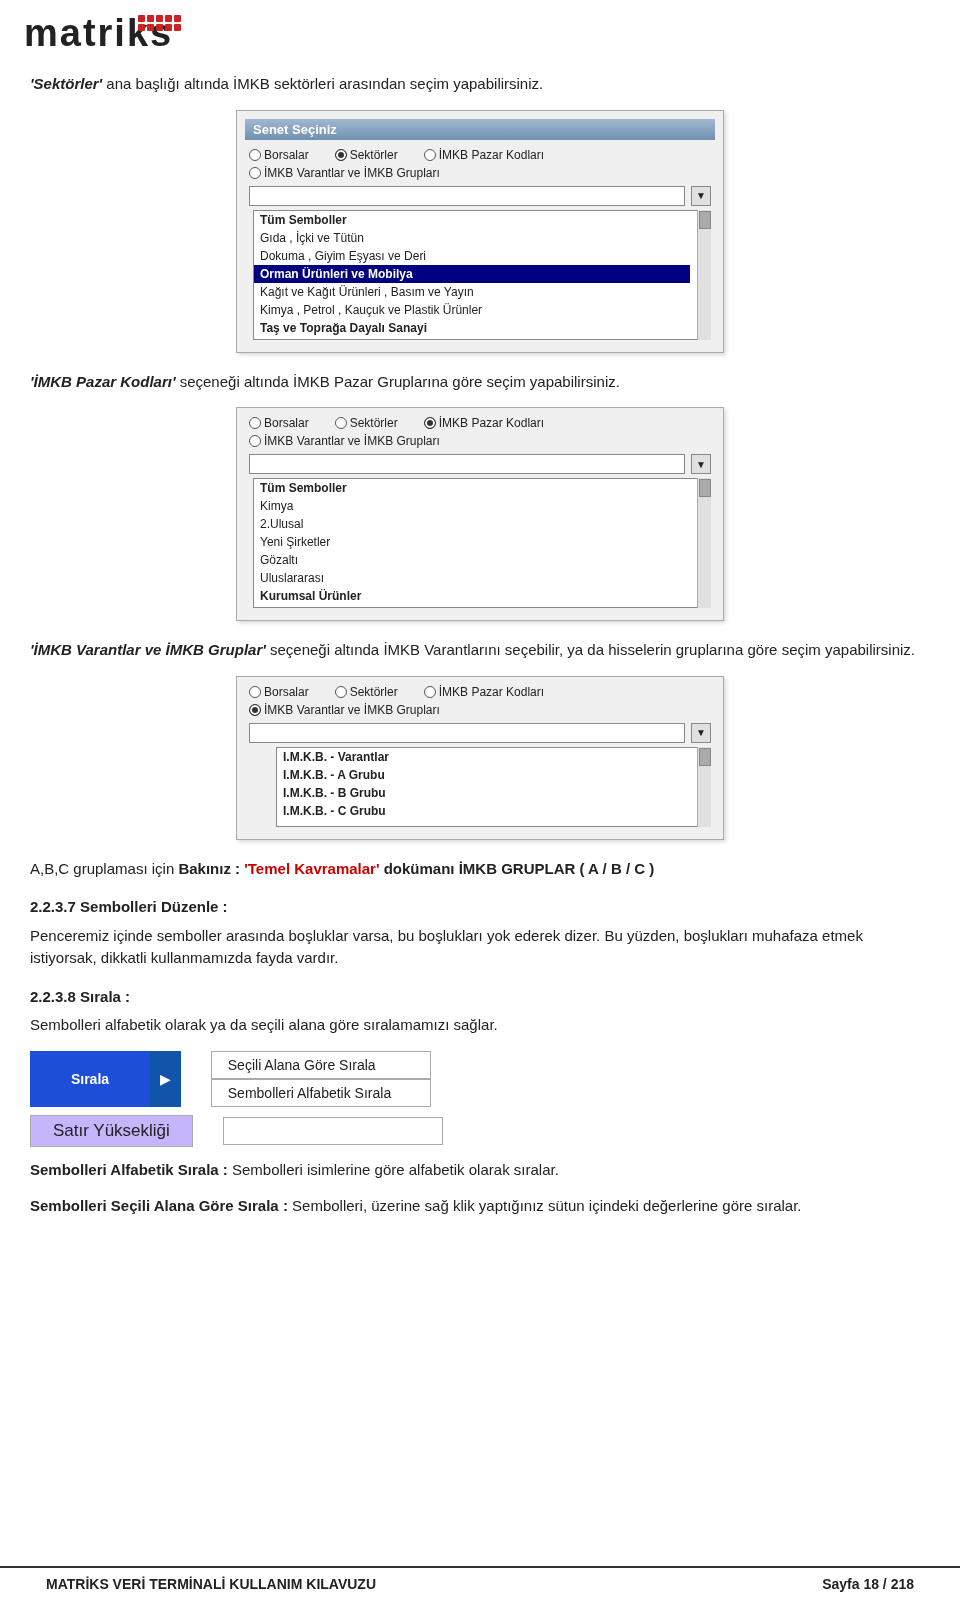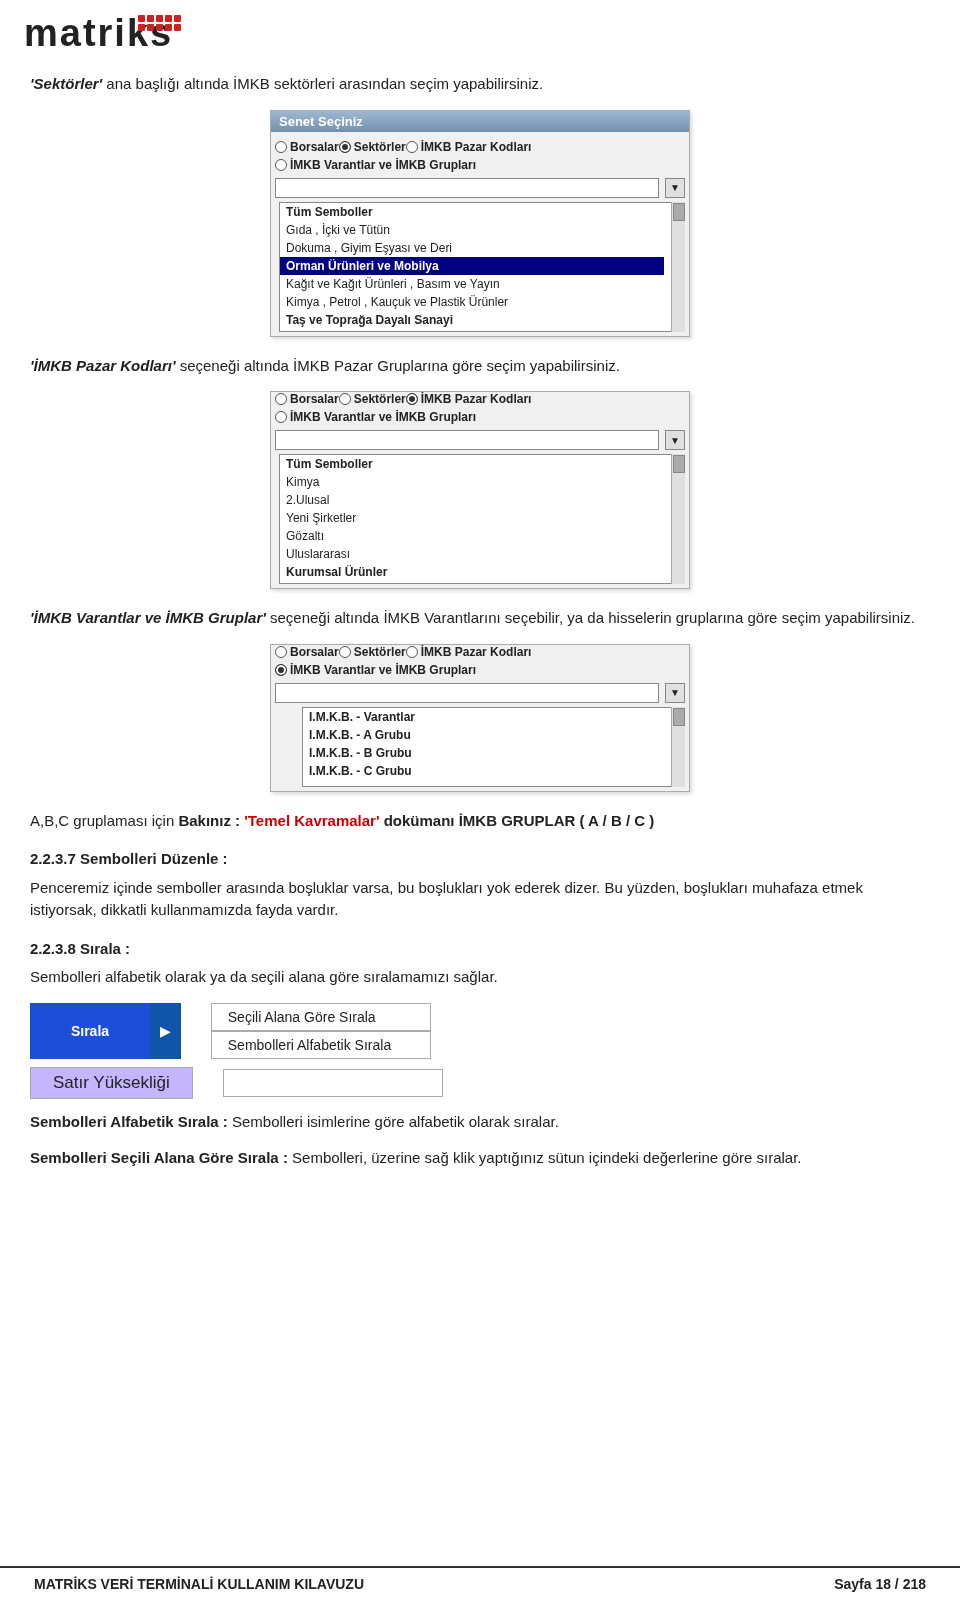--- a/index.html
+++ b/index.html
@@ -39,40 +39,40 @@
 
     .italic-bold {
       font-style: italic;
       font-weight: bold;
     }
 
     
     .dialog-box {
       border: 1px solid #aaa;
       background: #f0f0f0;
-      width: 420px;
+      width: 488px;
       margin: 0 auto 18px auto;
+      padding: 8px;
       box-shadow: 2px 2px 4px rgba(0,0,0,0.15);
     }
     .dialog-title {
       background: linear-gradient(to bottom, #a0b8d0, #7090b0);
       color: #fff;
       font-size: 13px;
       font-weight: bold;
       padding: 3px 8px;
       margin-bottom: 8px;
     }
     .radio-row {
       display: flex;
       align-items: center;
-      gap: 0;
+      gap: 26px;
       margin-bottom: 4px;
       padding: 0 4px;
       font-size: 12px;
-      font-weight: bold;
     }
     .radio-item {
       display: flex;
       align-items: center;
       gap: 3px;
       font-size: 12px;
     }
     .radio-circle {
       width: 12px;
       height: 12px;
@@ -171,21 +171,21 @@
     
     .footer {
       position: absolute;
       bottom: 0;
       left: 0;
       right: 0;
       border-top: 2px solid #333;
       display: flex;
       justify-content: space-between;
       align-items: center;
-      padding: 8px 34px;
+      padding: 8px 46px;
       font-size: 14px;
       font-weight: bold;
     }
   </style>
 </head>
 <body>
 
 <div class="header">
   <div class="logo-container">
 

